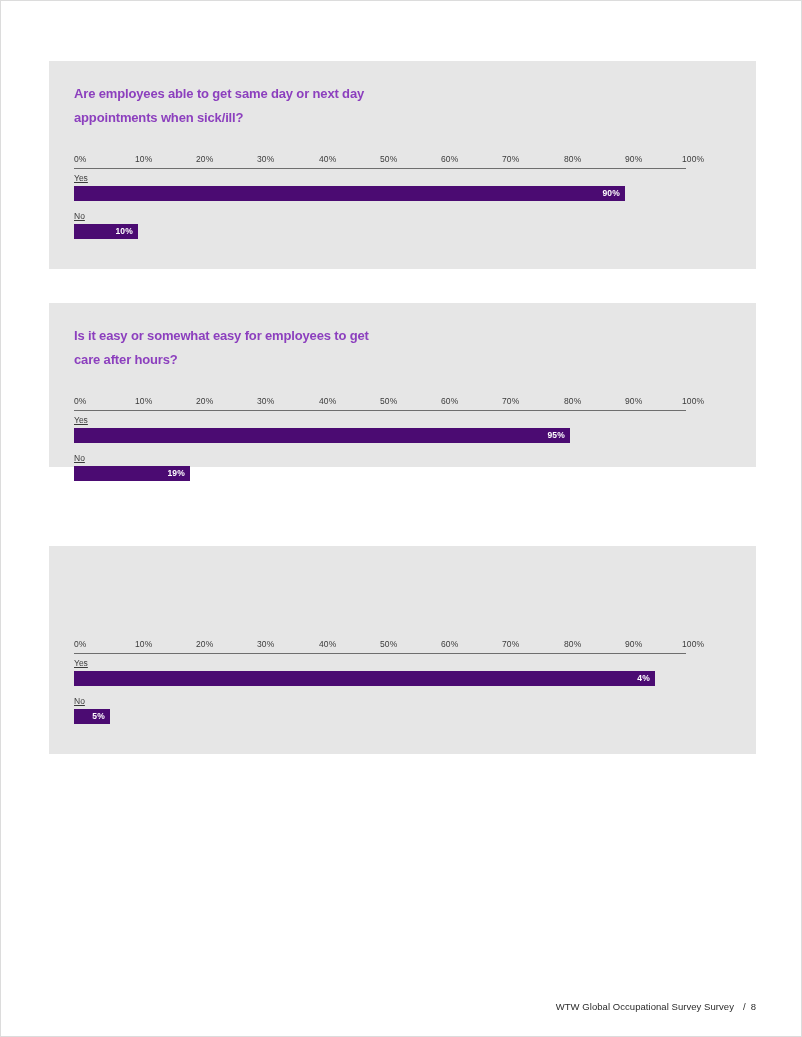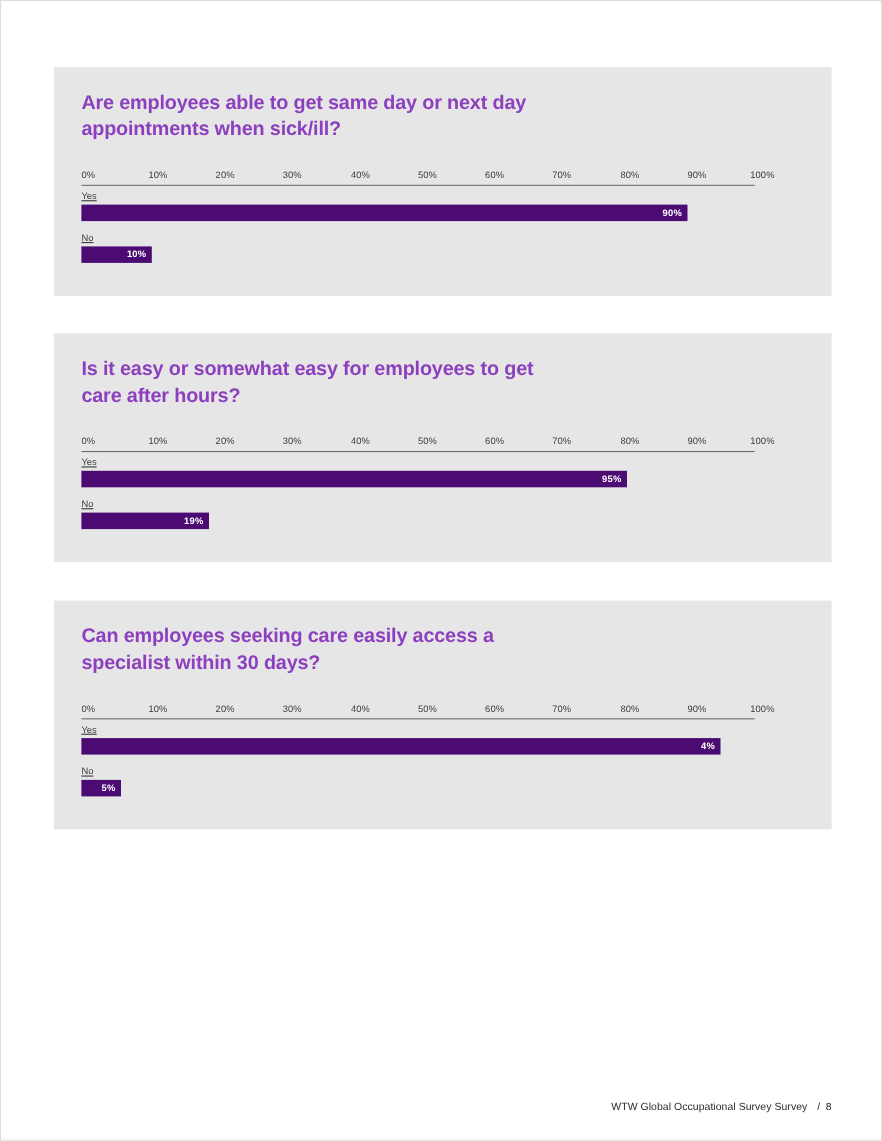--- a/index.html
+++ b/index.html
@@ -27,30 +27,30 @@
 
   
   .panel {
     position: absolute;
     left: 48px;
     width: 707px;
     background: #e6e6e6;
     box-sizing: border-box;
   }
   #panel-0 { top: 60px;  height: 208px; }
-  #panel-1 { top: 302px; height: 208px; }
+  #panel-1 { top: 302px; height: 164px; }
   #panel-2 { top: 545px; height: 208px; }
 
   .panel-title {
     position: absolute;
     left: 25px;
     top: 21px;
     width: 560px;
     margin: 0;
-    font-size: 18px;
+    font-size: 13px;
     font-weight: bold;
     line-height: 23.5px;
     letter-spacing: -0.15px;
     color: #8c3fbe;
     white-space: pre-line;
   }
 
   
   .chart {
     position: absolute;
@@ -220,22 +220,20 @@
         <div class="bar-track">
           <div class="bar" style="width:116px">
             <span class="bar-value">19%</span>
           </div>
         </div>
       </div>
     </div>
   </section>
 
   <section class="panel" id="panel-2">
-    <h2 class="panel-title">Can employees seeking care easily access a
-specialist within 30 days?</h2>
     <div class="chart">
       <div class="axis">
         <span class="tick-label" style="left:0px">0%</span>
         <span class="tick-label" style="left:61px">10%</span>
         <span class="tick-label" style="left:122px">20%</span>
         <span class="tick-label" style="left:183px">30%</span>
         <span class="tick-label" style="left:245px">40%</span>
         <span class="tick-label" style="left:306px">50%</span>
         <span class="tick-label" style="left:367px">60%</span>
         <span class="tick-label" style="left:428px">70%</span>

